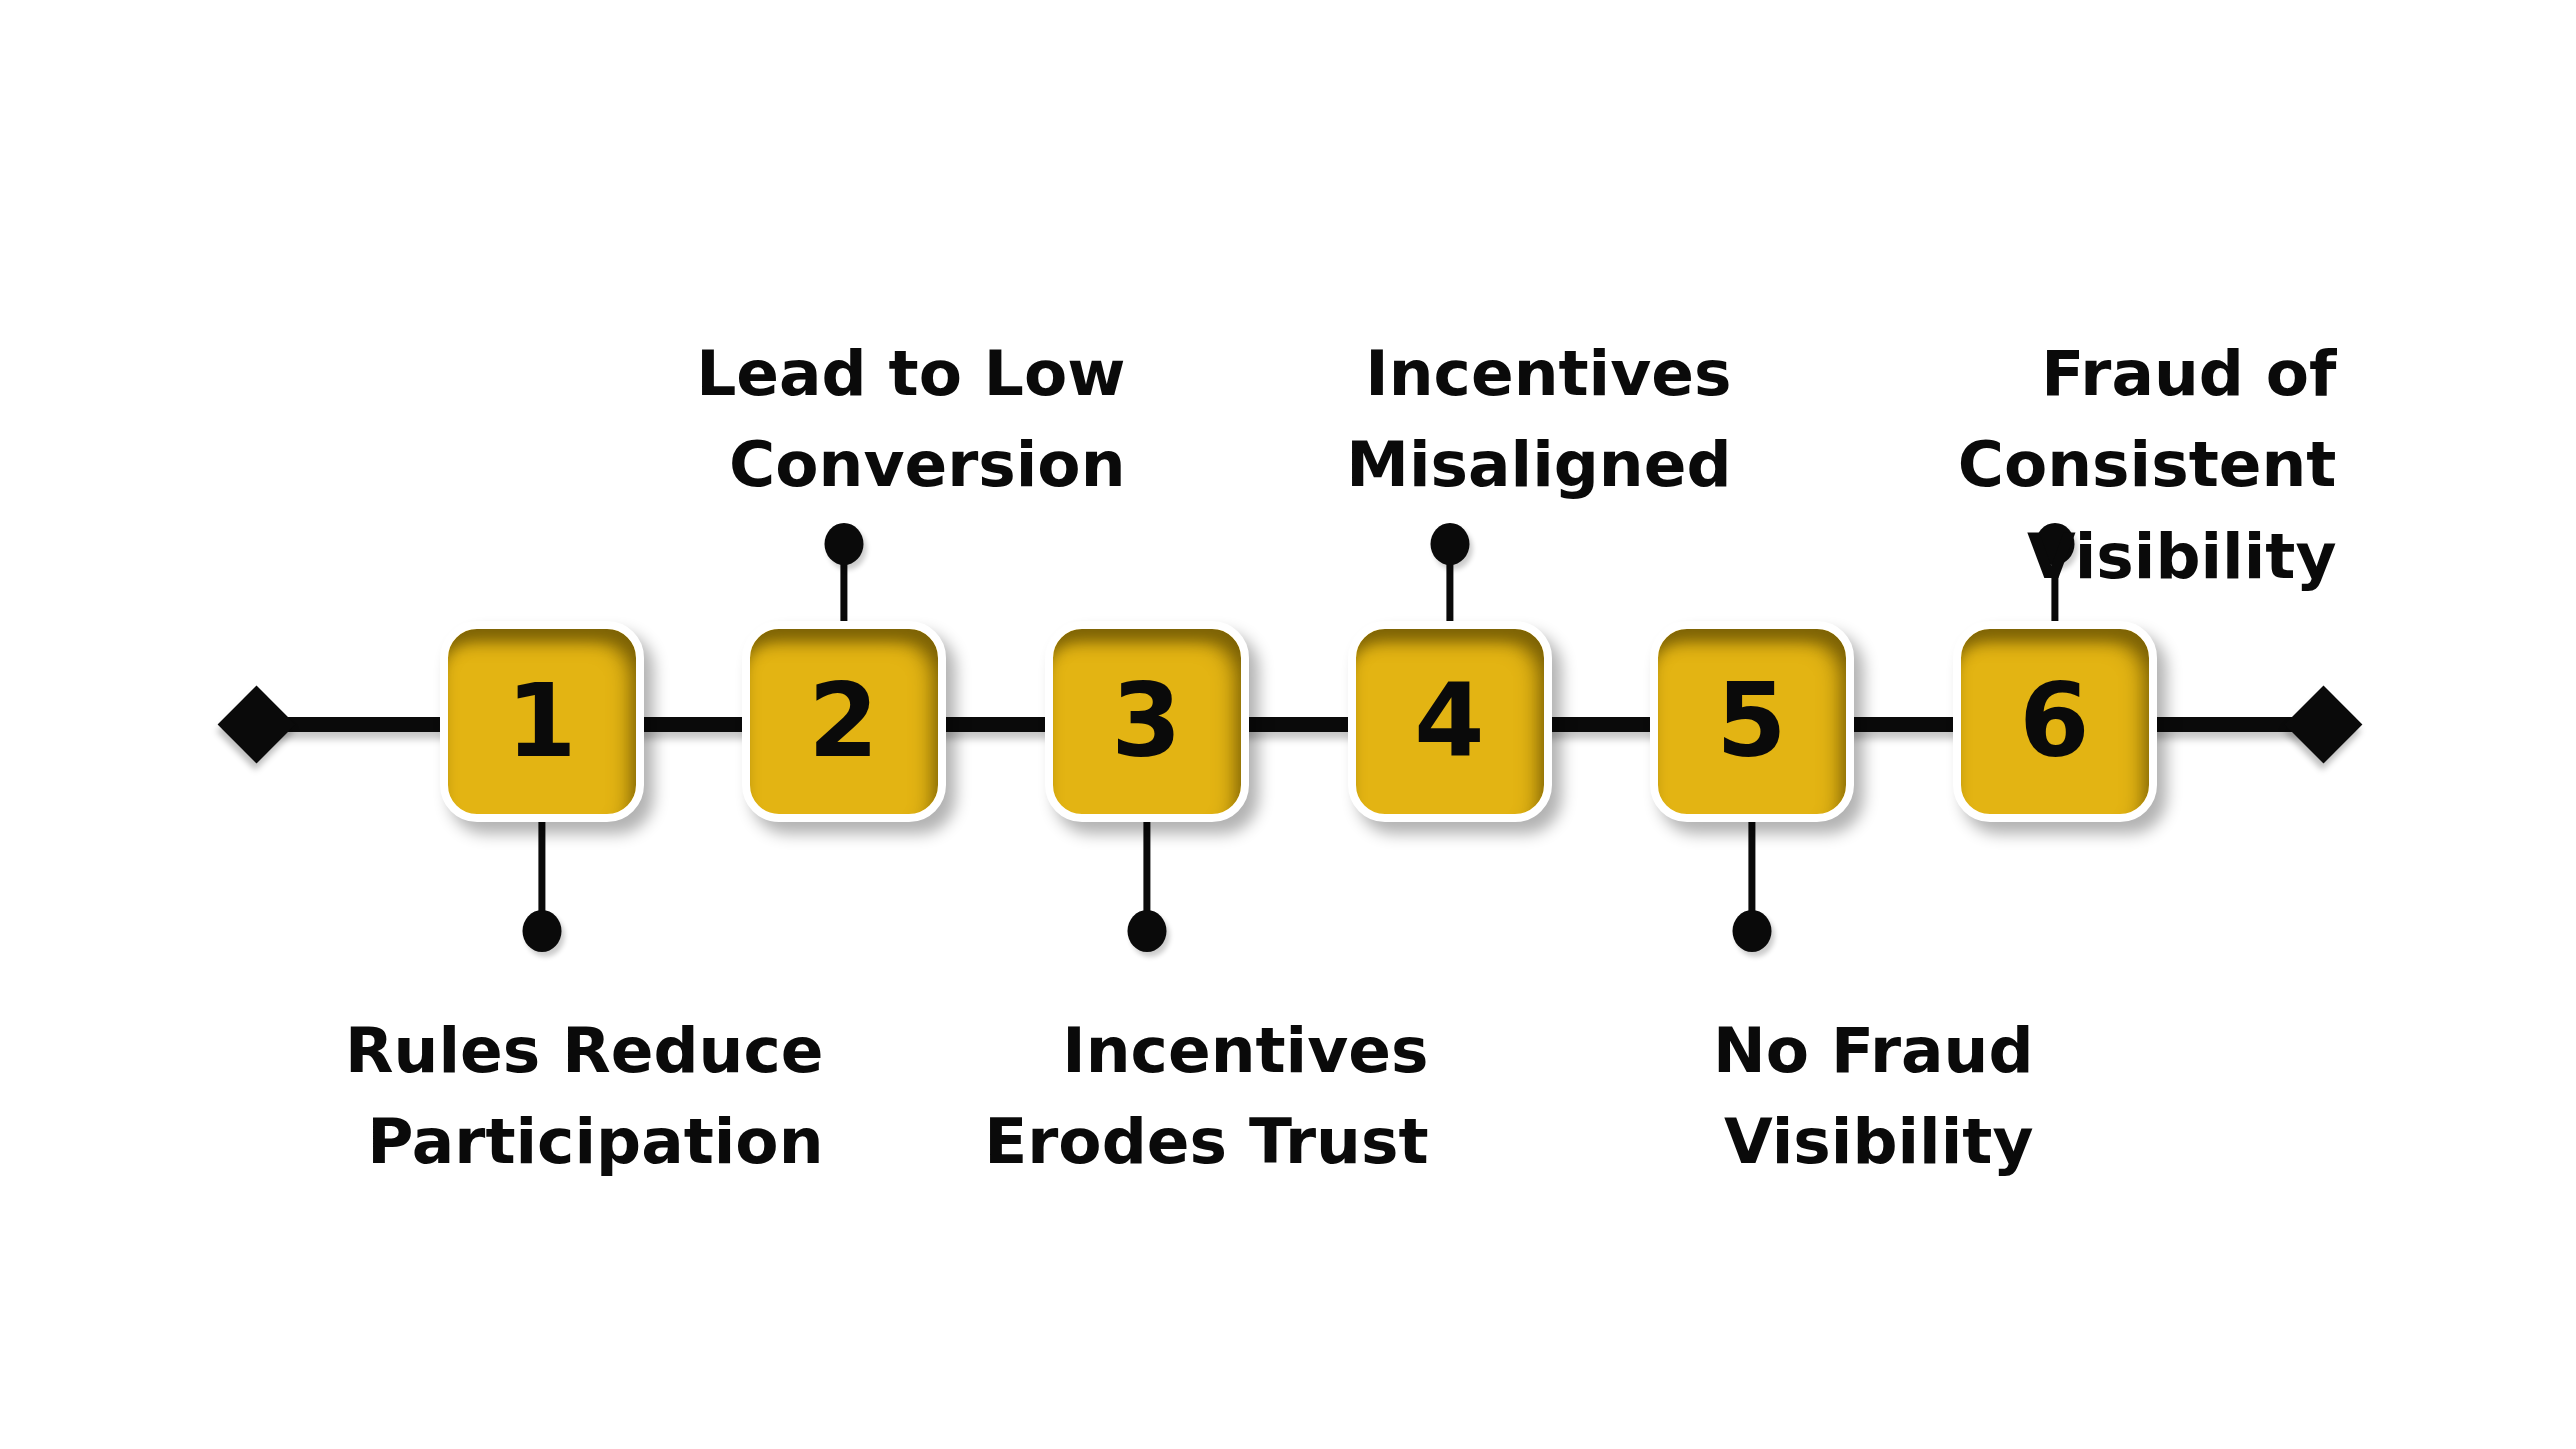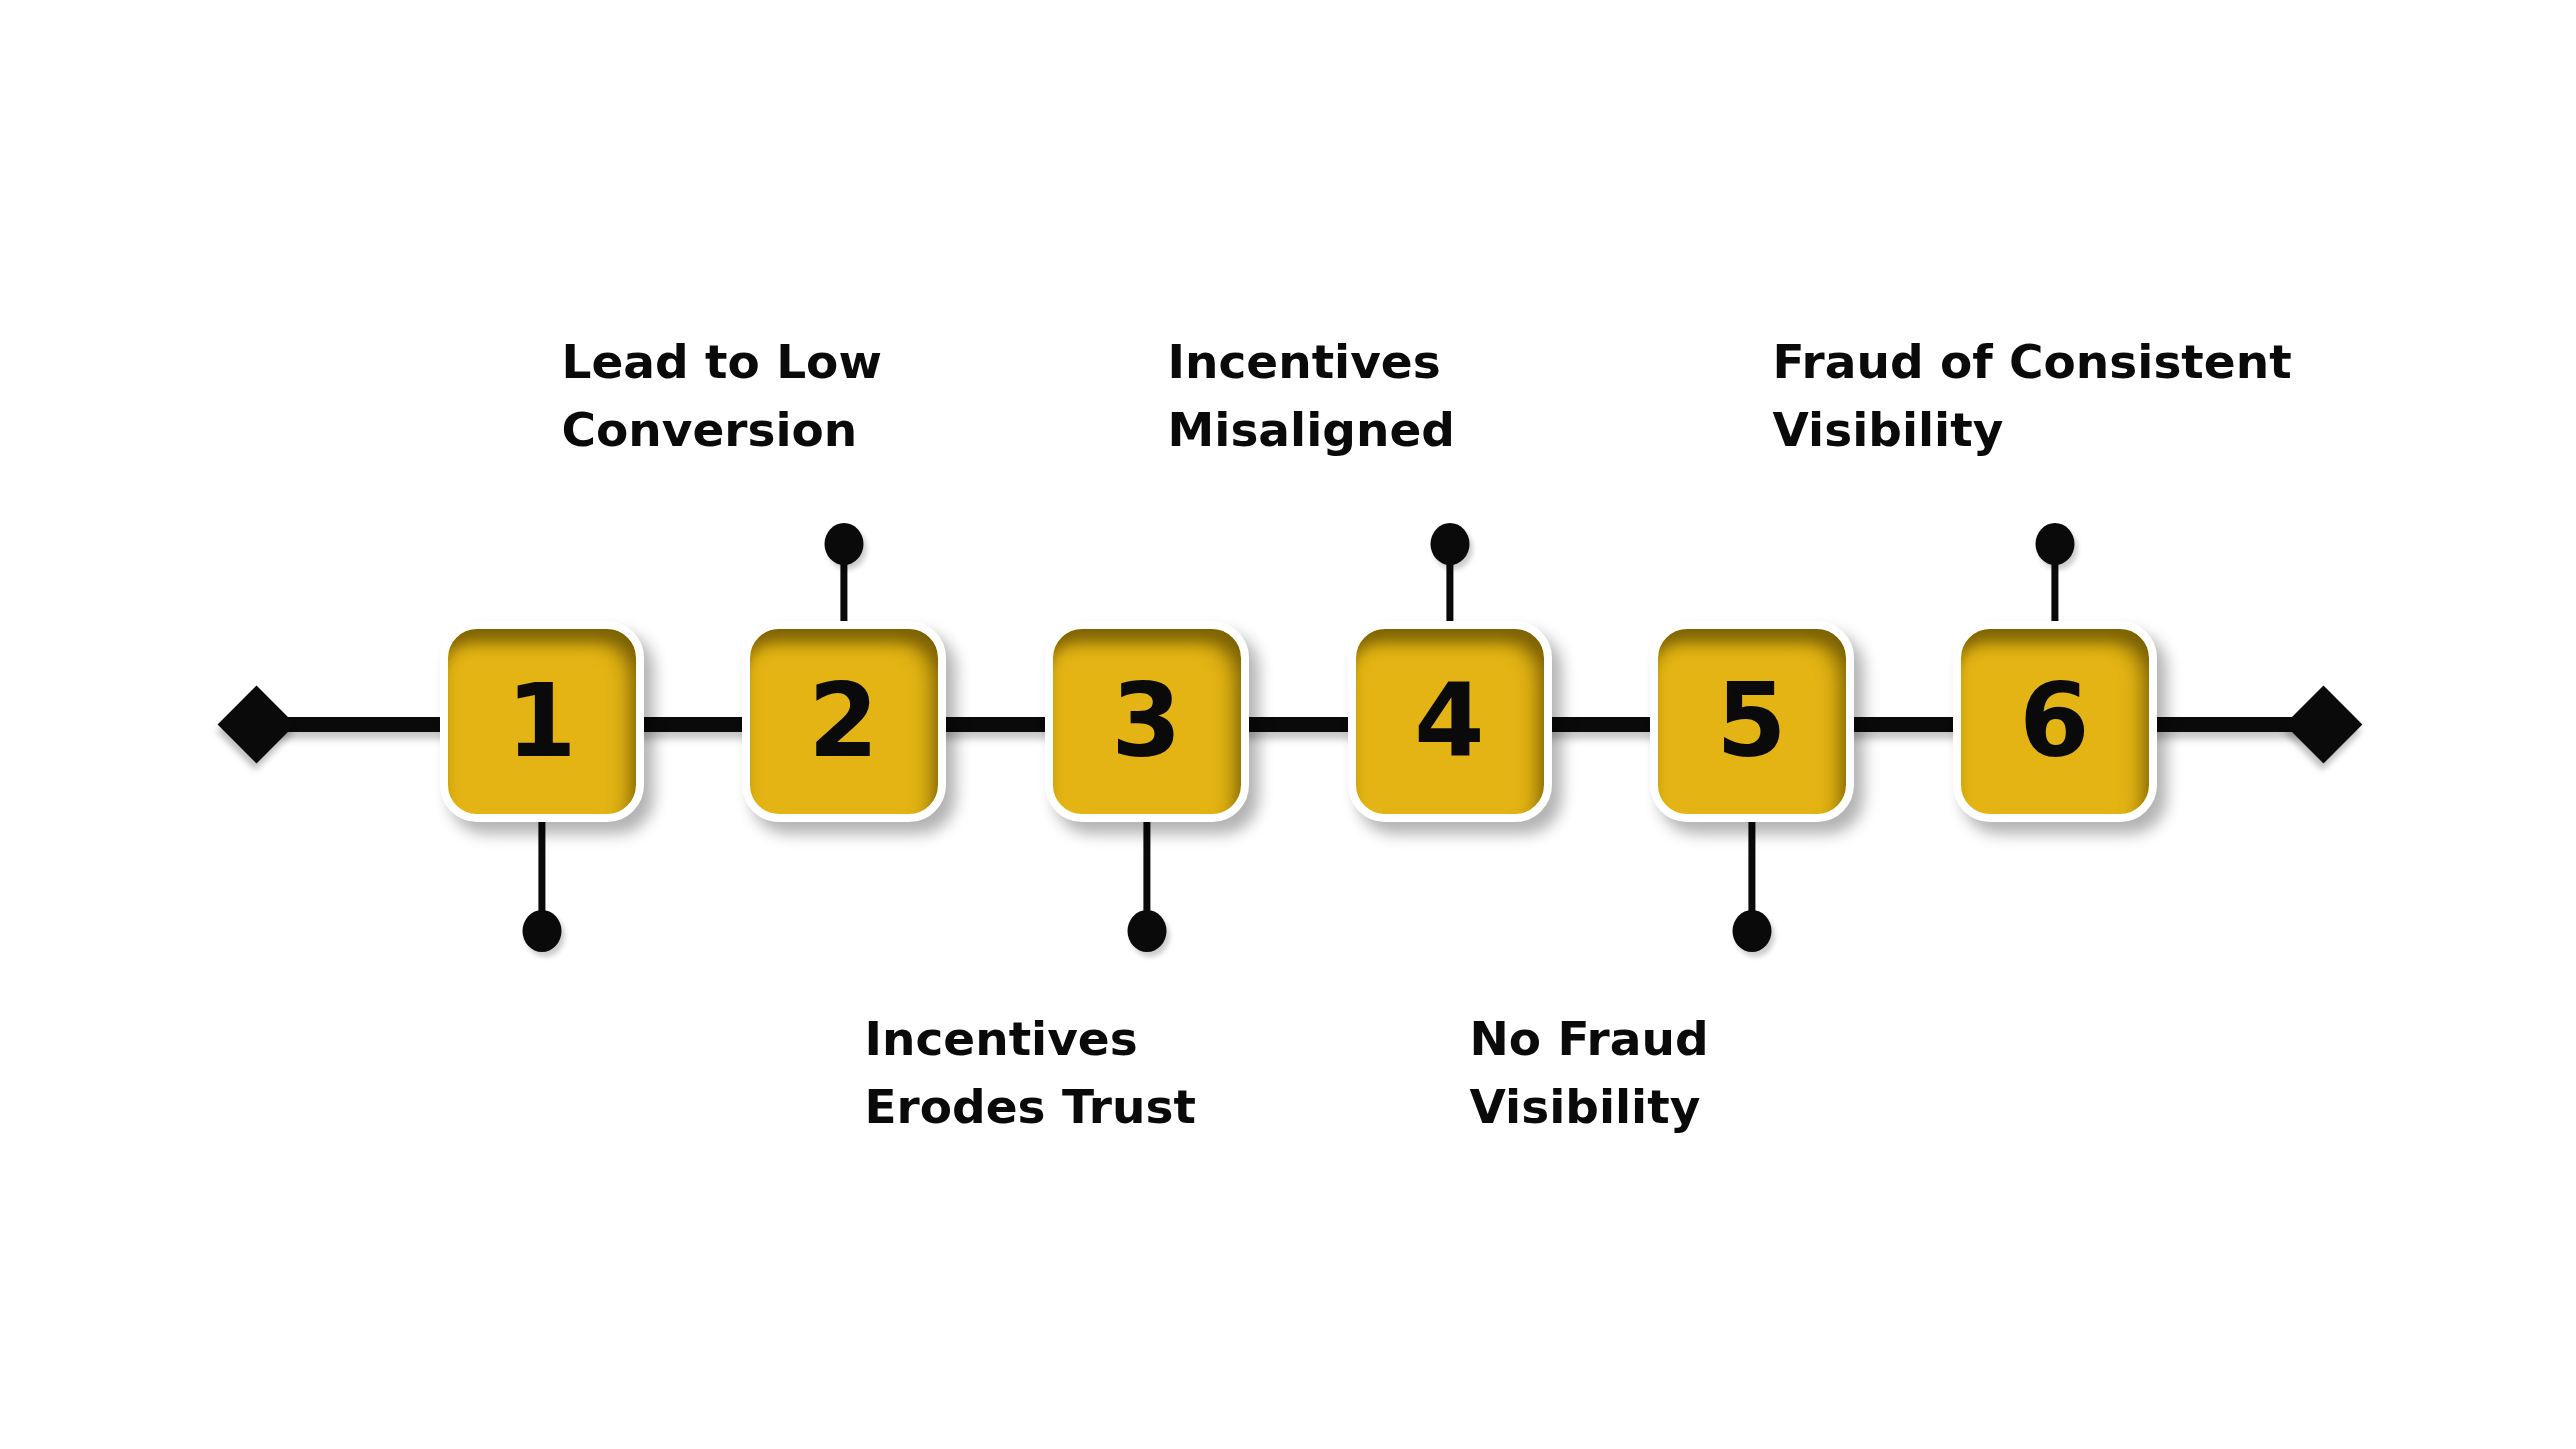--- a/index.html
+++ b/index.html
@@ -101,22 +101,22 @@
   }
   .above .connector-dot { top: 523px; }
   .below .connector-dot { top: 910px; }
 
   
   .step-label {
     position: absolute;
     left: 50%;
     transform: translateX(-50%);
     width: 564px;
-    text-align: left;
-    font-size: 47px;
+    text-align: right;
+    font-size: 63px;
     font-weight: bold;
     color: #0a0a0a;
     line-height: 1.45;
     white-space: pre-line;
     z-index: 2;
   }
   .above .step-label { top: 328px; }
   .below .step-label { top: 1005px; }
 </style>
 </head>
@@ -127,20 +127,22 @@
   <div class="timeline-line"></div>
   <div class="diamond start"></div>
   <div class="diamond end"></div>
 
   <div class="column col-0 below">
     <div class="connector-line"></div>
     <div class="connector-dot"></div>
     <div class="step-box">
       <span class="step-number">1</span>
     </div>
+    <div class="step-label">Rules Reduce
+Participation</div>
   </div>
 
   <div class="column col-1 above">
     <div class="connector-line"></div>
     <div class="connector-dot"></div>
     <div class="step-box">
       <span class="step-number">2</span>
     </div>
     <div class="step-label">Lead to Low
 Conversion</div>

